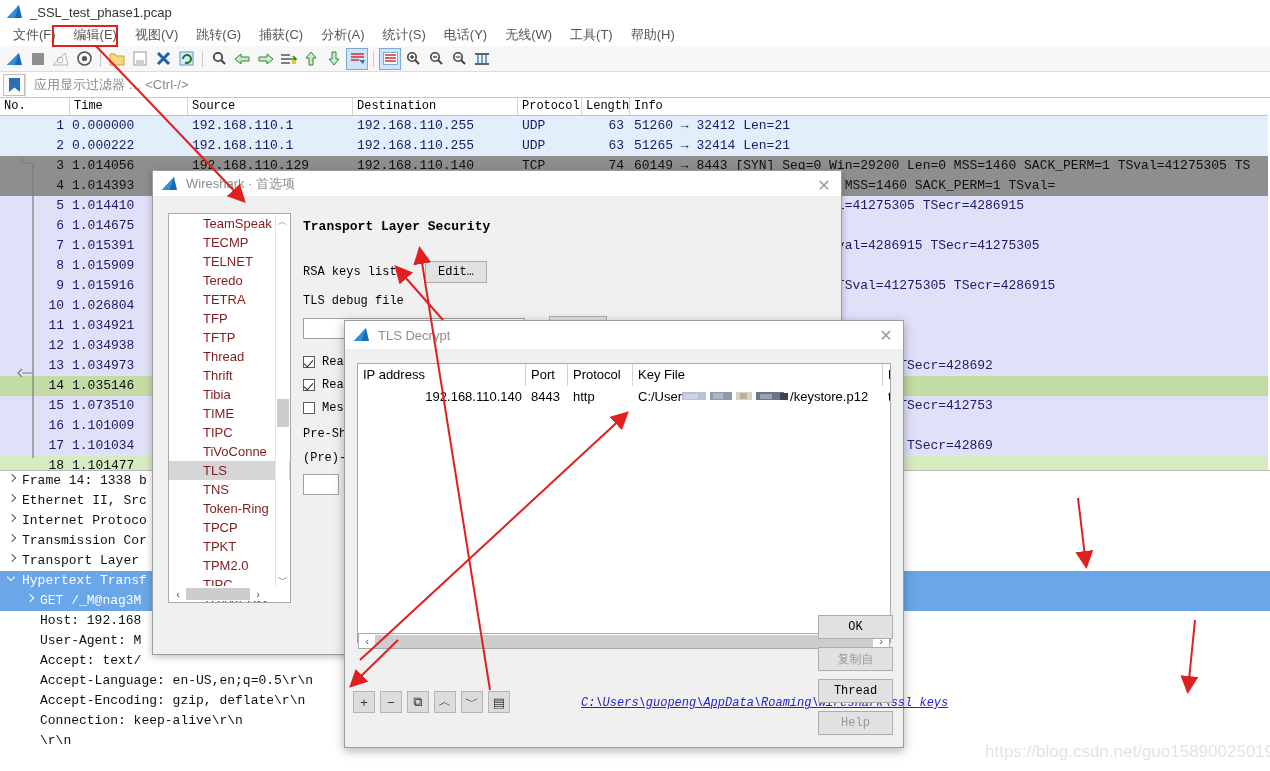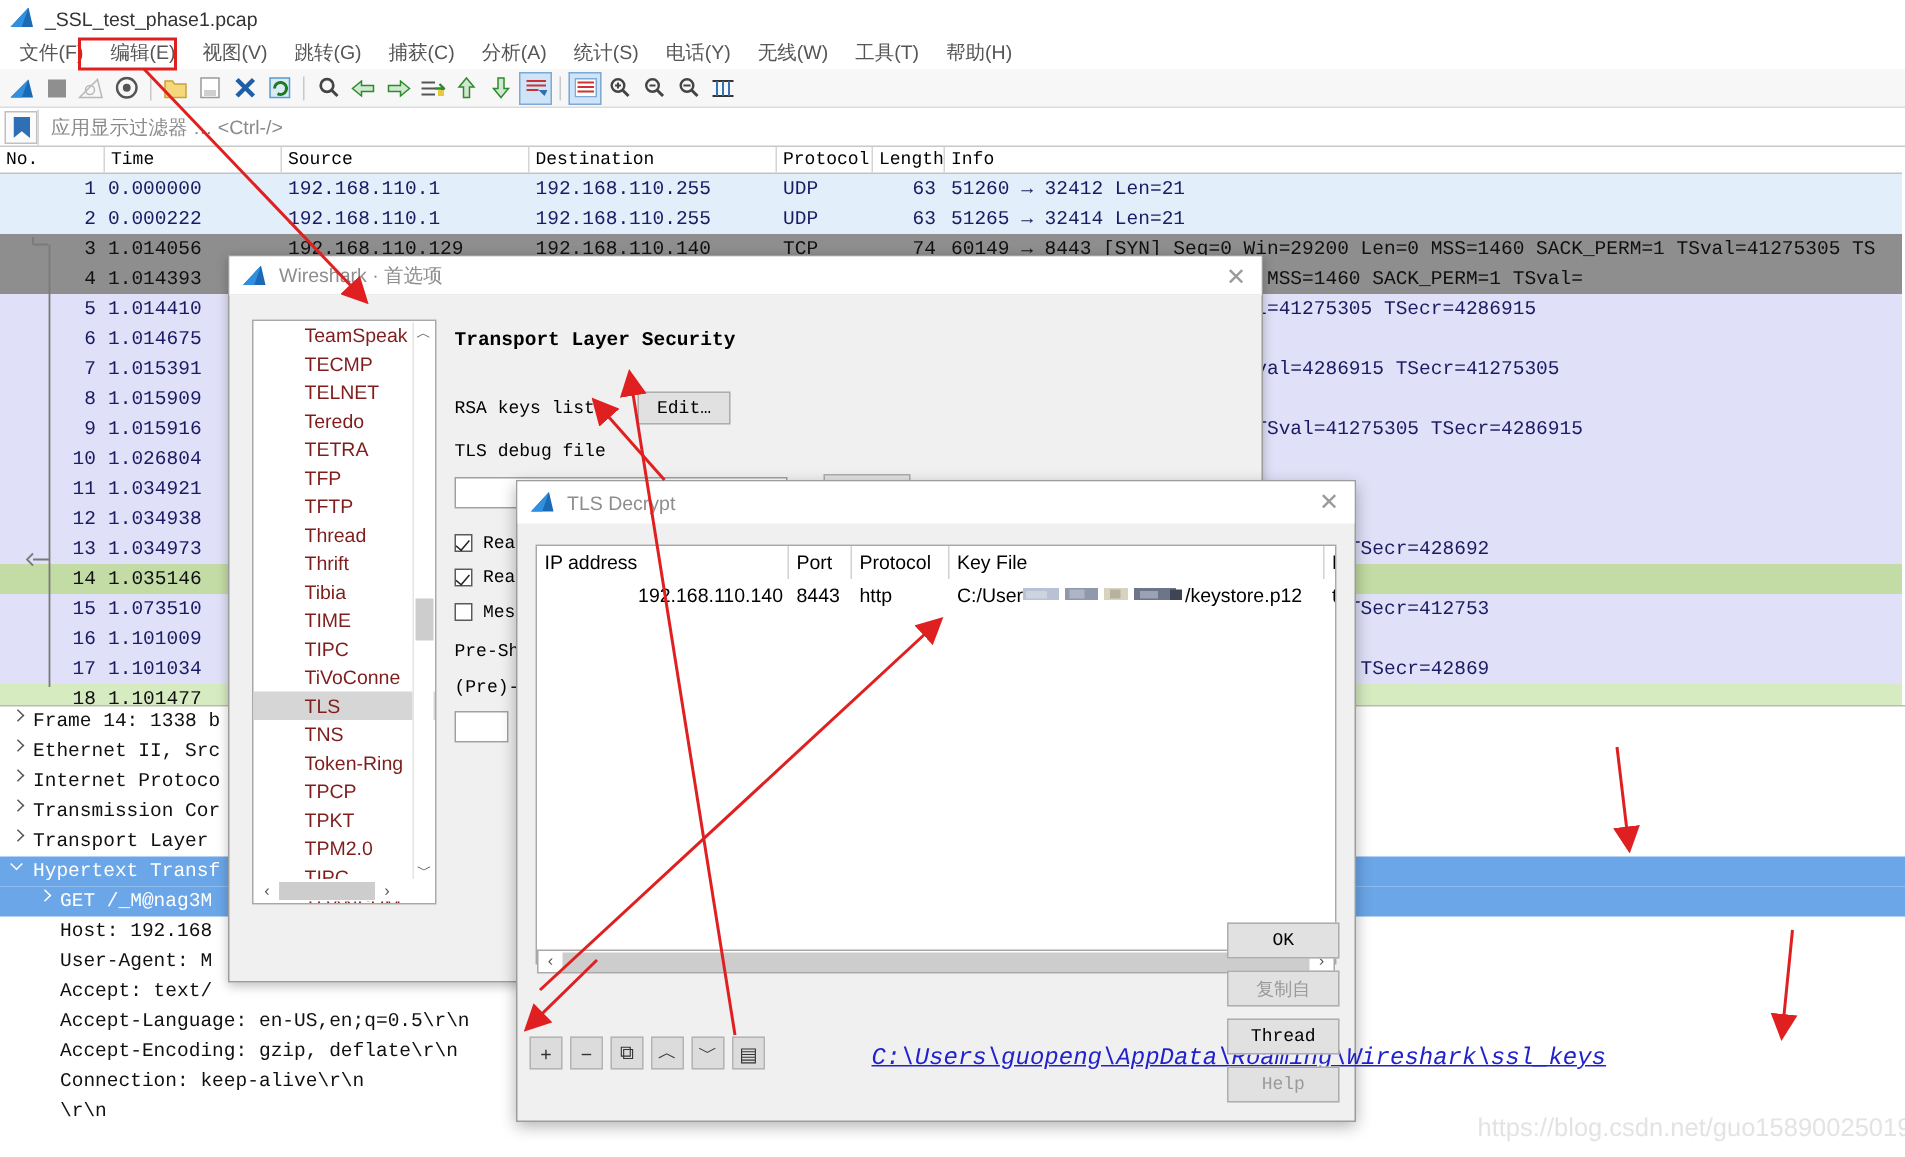--- a/index.html
+++ b/index.html
@@ -204,21 +204,21 @@
   #tlsbottomsb .ar { width:16px; text-align:center; color:#555; font-size:11px; }
   #tlsbottomsb .tr { height:13px; background:#cdcdcd; flex:1; }
 
   #tlsicons { position:absolute; left:350px; top:690px; display:flex; gap:5px; }
   .ibtn {
     width:22px; height:22px; background:#dcdcdc; border:1px solid #b4b4b4;
     display:flex; align-items:center; justify-content:center; font-size:13px; color:#333;
   }
   #ssllink {
     position:absolute; left:580px; top:694px; font-family:"Liberation Mono", monospace;
-    font-size:16px; font-style:italic; color:#2222cc; text-decoration:underline; white-space:nowrap;
+    font-size:12px; font-style:italic; color:#2222cc; text-decoration:underline; white-space:nowrap;
   }
   #tlsbtns { position:absolute; right:10px; bottom:12px; display:flex; gap:8px;flex-direction:column; }
   .dbtn {
     width:75px; height:24px; background:#e1e1e1; border:1px solid #adadad;
     display:flex; align-items:center; justify-content:center;
     font-family:"Liberation Mono", monospace; font-size:12px; color:#000;
   }
   .dbtn.dis { color:#9a9a9a; }
   .dbtn.cn { font-family:Liberation Serif, serif; }
 

